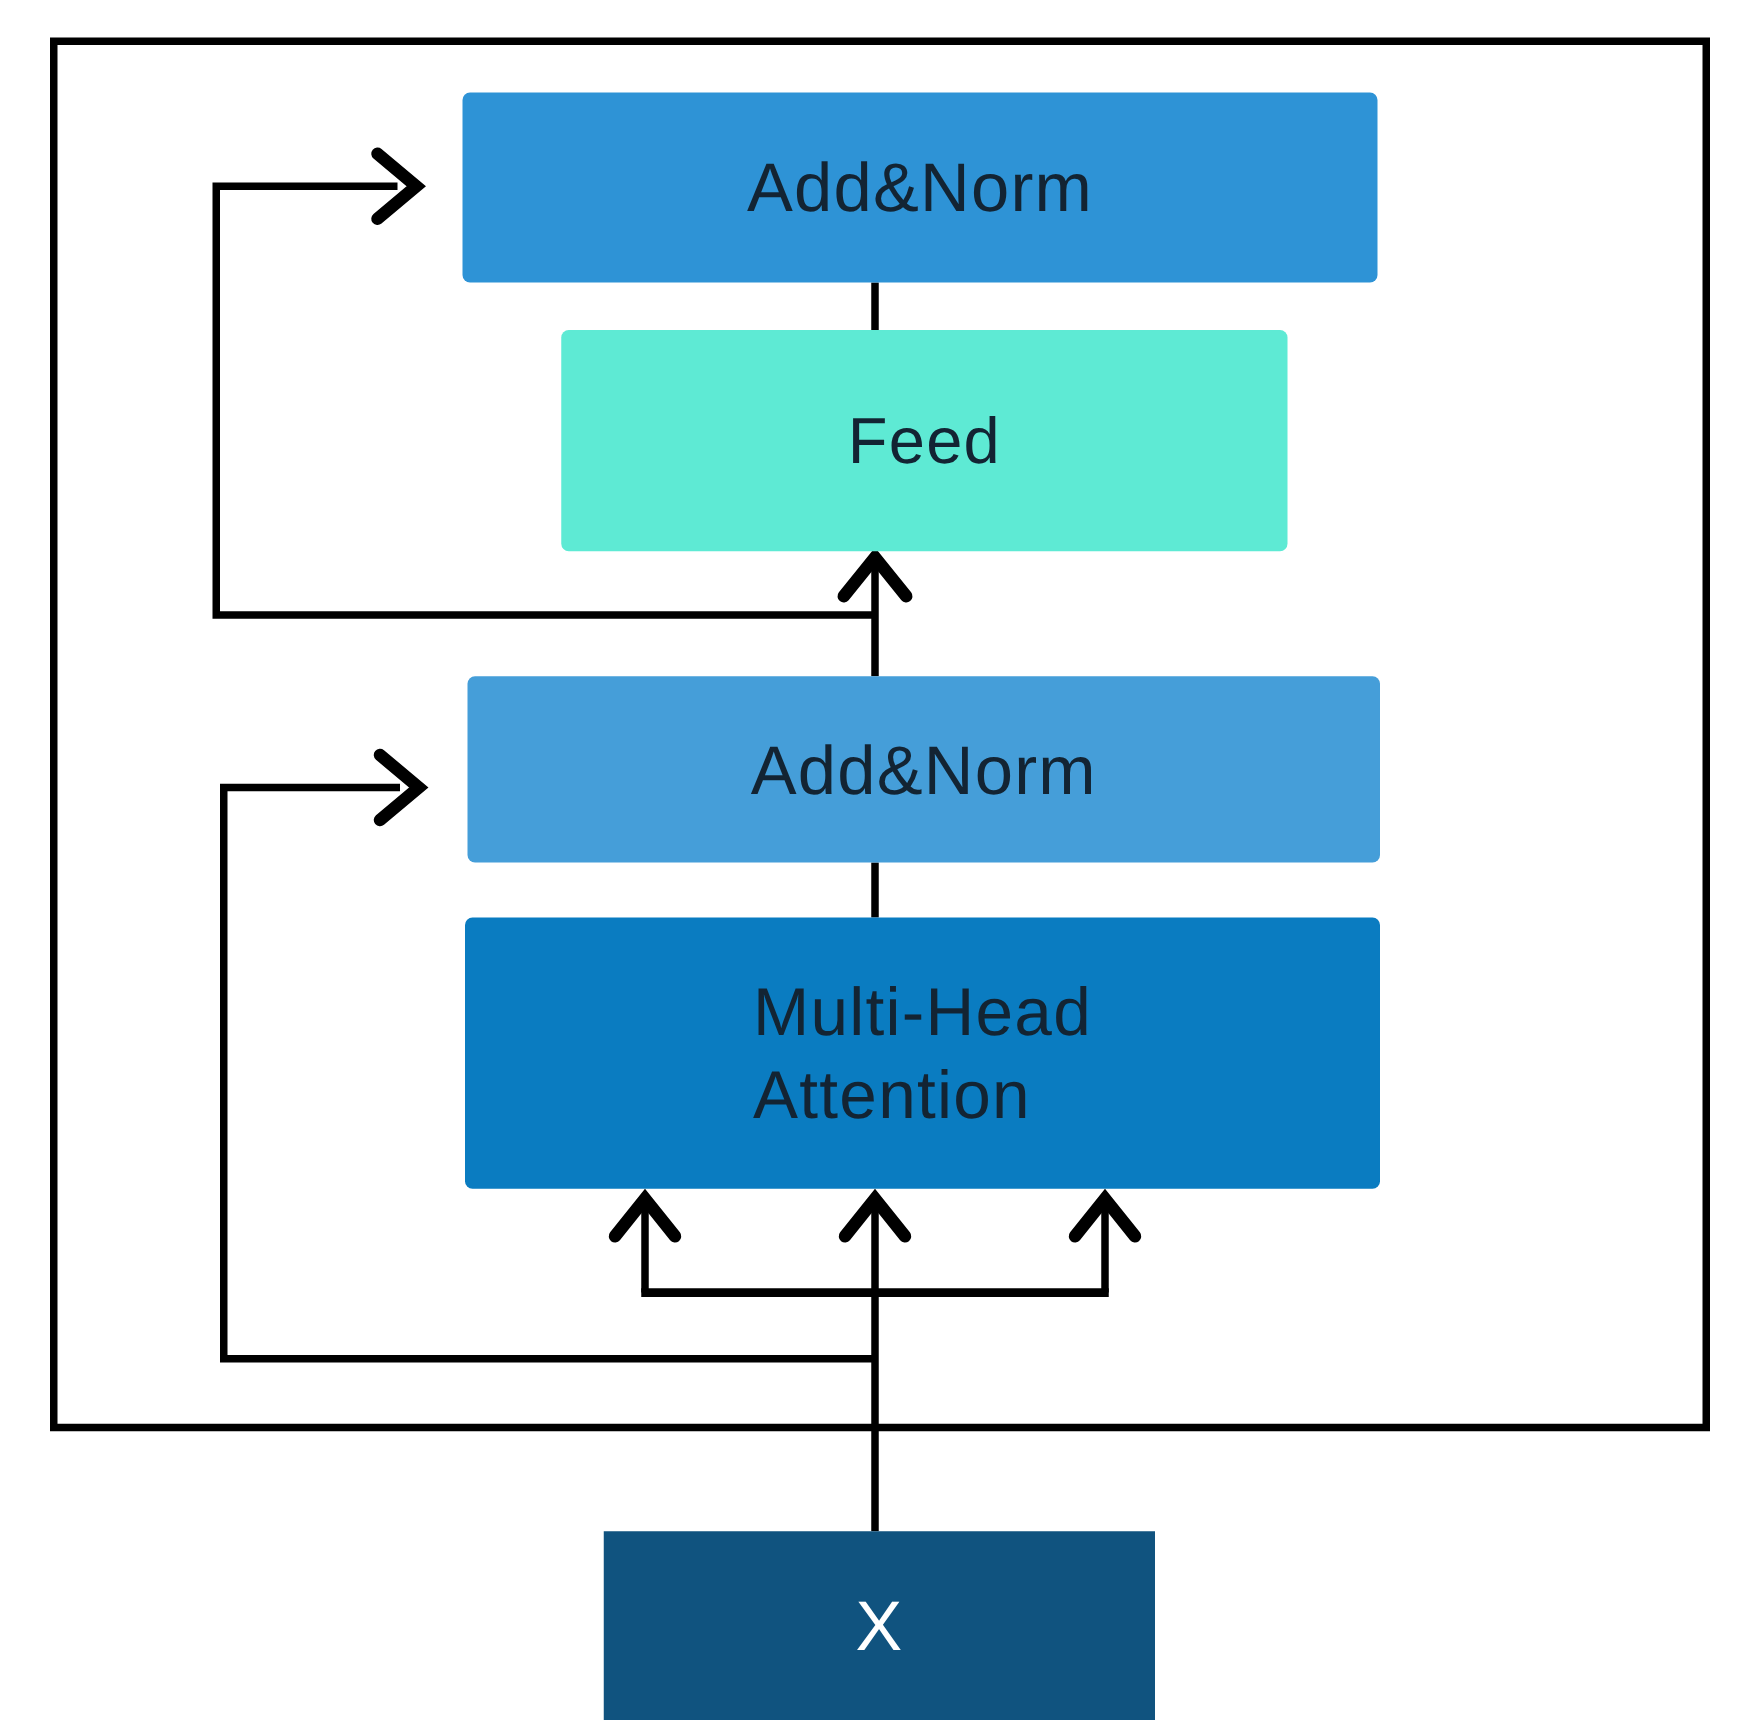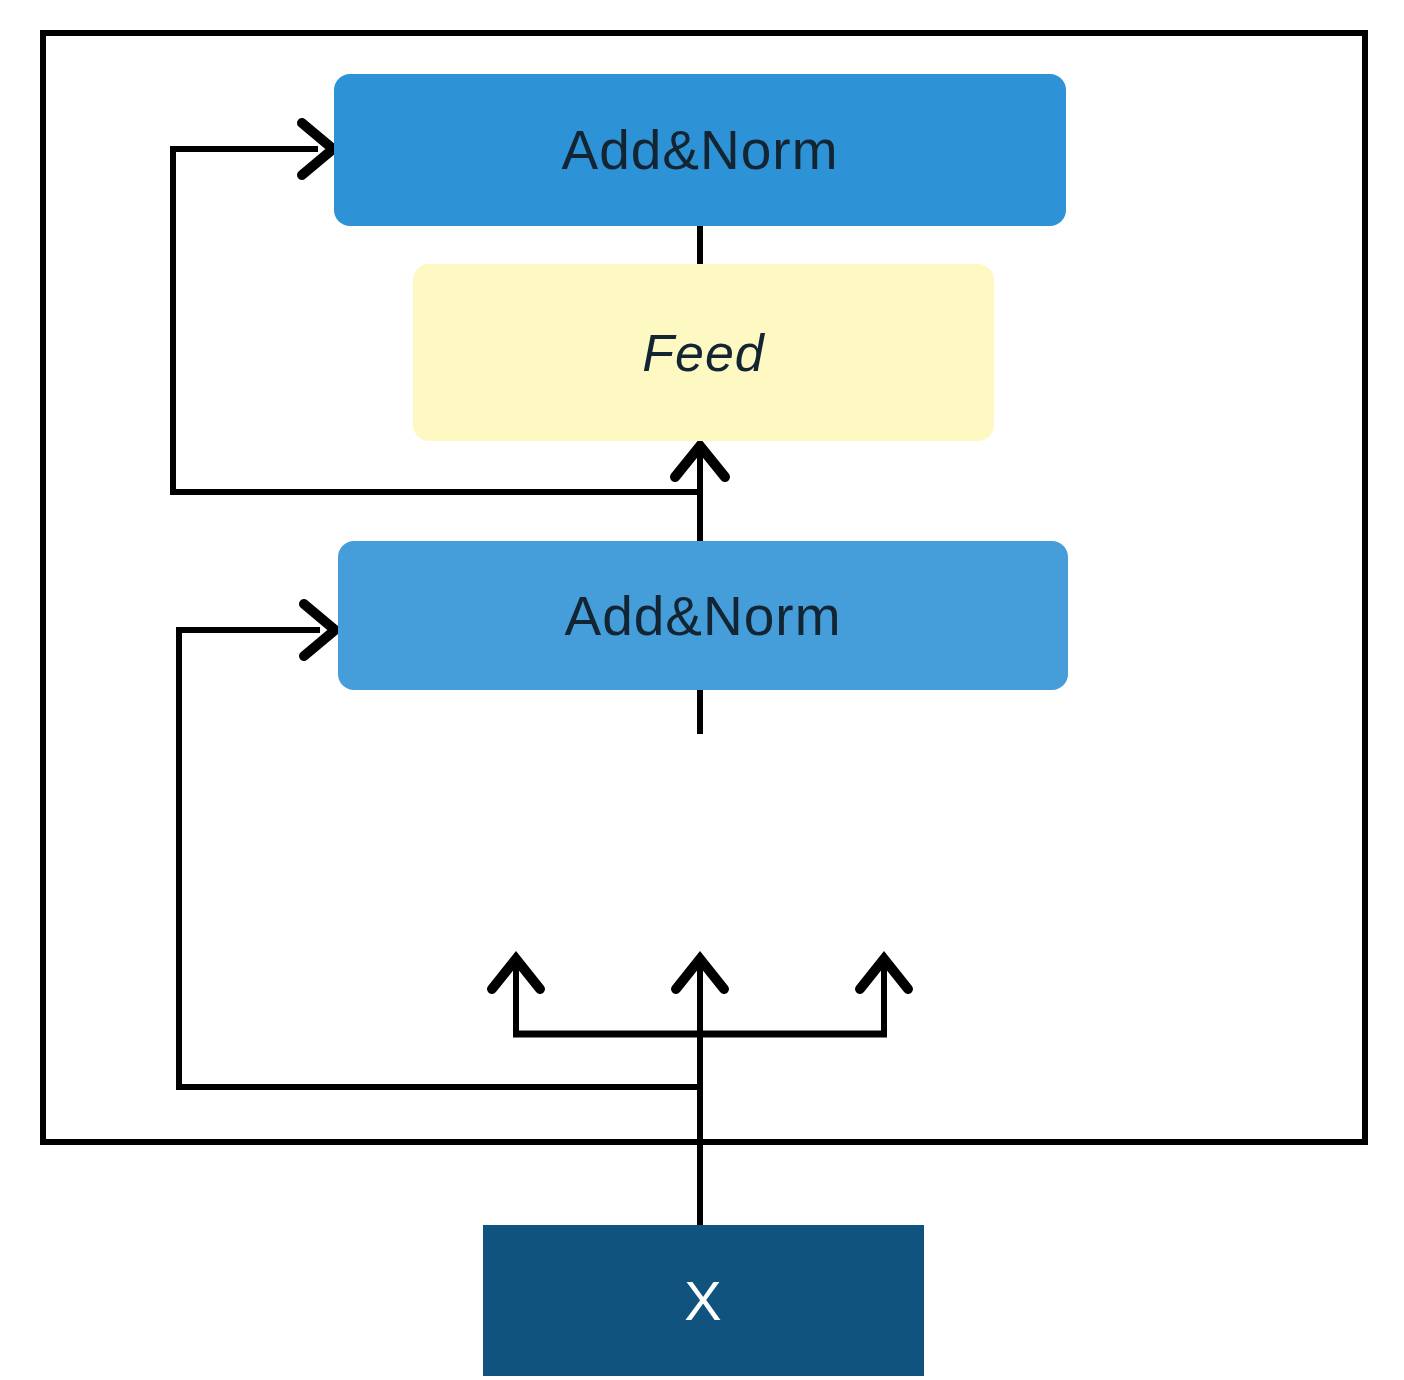--- a/index.html
+++ b/index.html
@@ -51,21 +51,21 @@
   .node {
     position: absolute;
     display: flex;
     align-items: center;
     justify-content: center;
     color: #132433;
     font-size: 55px;
     letter-spacing: 1px;
     box-sizing: border-box;
   }
-  .rounded { border-radius: 16px; }
+  .rounded { border-radius: 6px; margin-left: 36px; }
   .node-add-norm-top    { left: 334px; top: 74px;  width: 732px; height: 152px; }
   .node-feed-forward    { left: 413px; top: 264px; width: 581px; height: 177px;
                           font-size: 52px; line-height: 64px; text-align: center; }
   .node-add-norm-mid    { left: 338px; top: 541px; width: 730px; height: 149px; }
   .node-mha             { left: 336px; top: 734px; width: 732px; height: 217px;
                           font-size: 54px; line-height: 66px; }
   .node-mha .mha-lines  { text-align: left; }
   .node-x               { left: 483px; top: 1225px; width: 441px; height: 151px;
                           font-size: 56px; color: #ffffff; }
   .label-line { display: block; }
@@ -99,28 +99,34 @@
     <path class="wire" d="M700 962 L700 1225"></path>
 
     <path class="wire" d="M700 1087 L179 1087 L179 630 L320 630"></path>
     <path class="chevron" d="M304 604 L335 630 L304 656"></path>
   </svg>
 
   <div class="node rounded node-add-norm-top" style="background: rgb(46, 147, 214);">
     <span>Add&amp;Norm</span>
   </div>
 
-  <div class="node rounded node-feed-forward" style="background: #fef9c3; font-style: italic;">
+  <div class="node rounded node-feed-forward" style="background: #5eead4;">
     <span>
       <span class="label-line">Feed</span>
     </span>
   </div>
 
   <div class="node rounded node-add-norm-mid" style="background: rgb(69, 158, 217);">
     <span>Add&amp;Norm</span>
   </div>
 
+  <div class="node rounded node-mha" style="background: rgb(10, 124, 193);">
+    <span class="mha-lines">
+      <span class="label-line">Multi-Head</span>
+      <span class="label-line">Attention</span>
+    </span>
+  </div>
 
   <div class="node node-x" style="background: rgb(16, 83, 127);">
     <span>X</span>
   </div>
 
 </div>
 
 </body></html>

